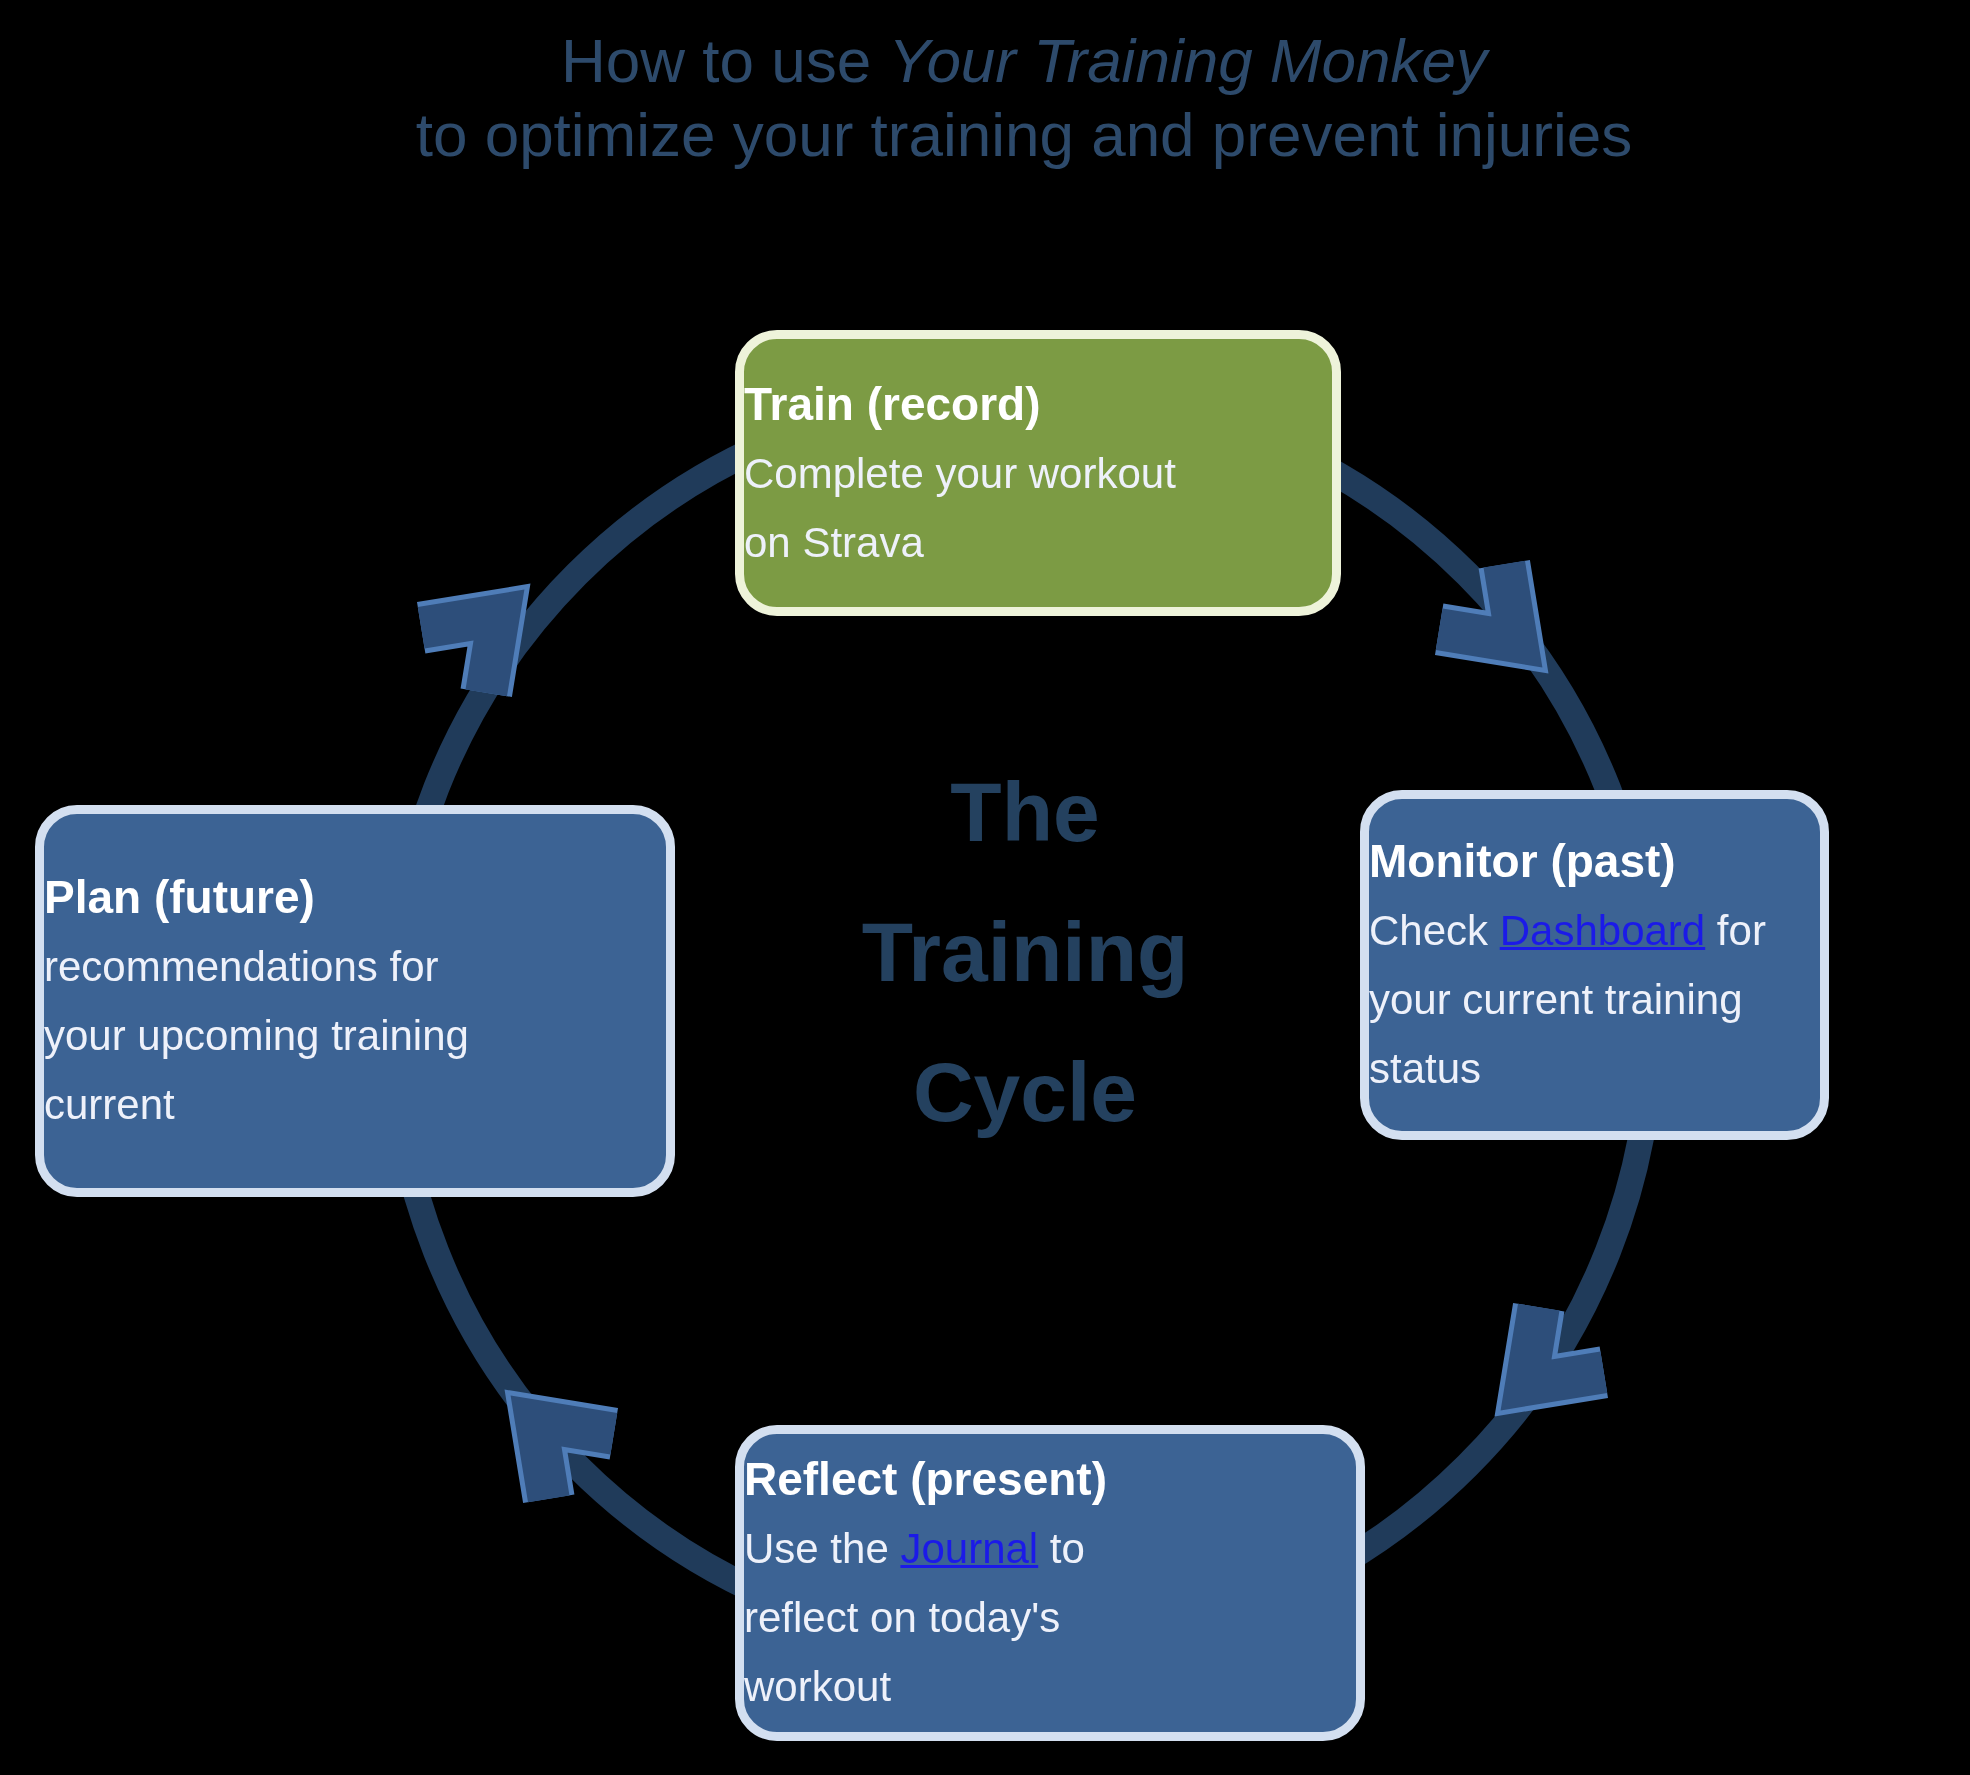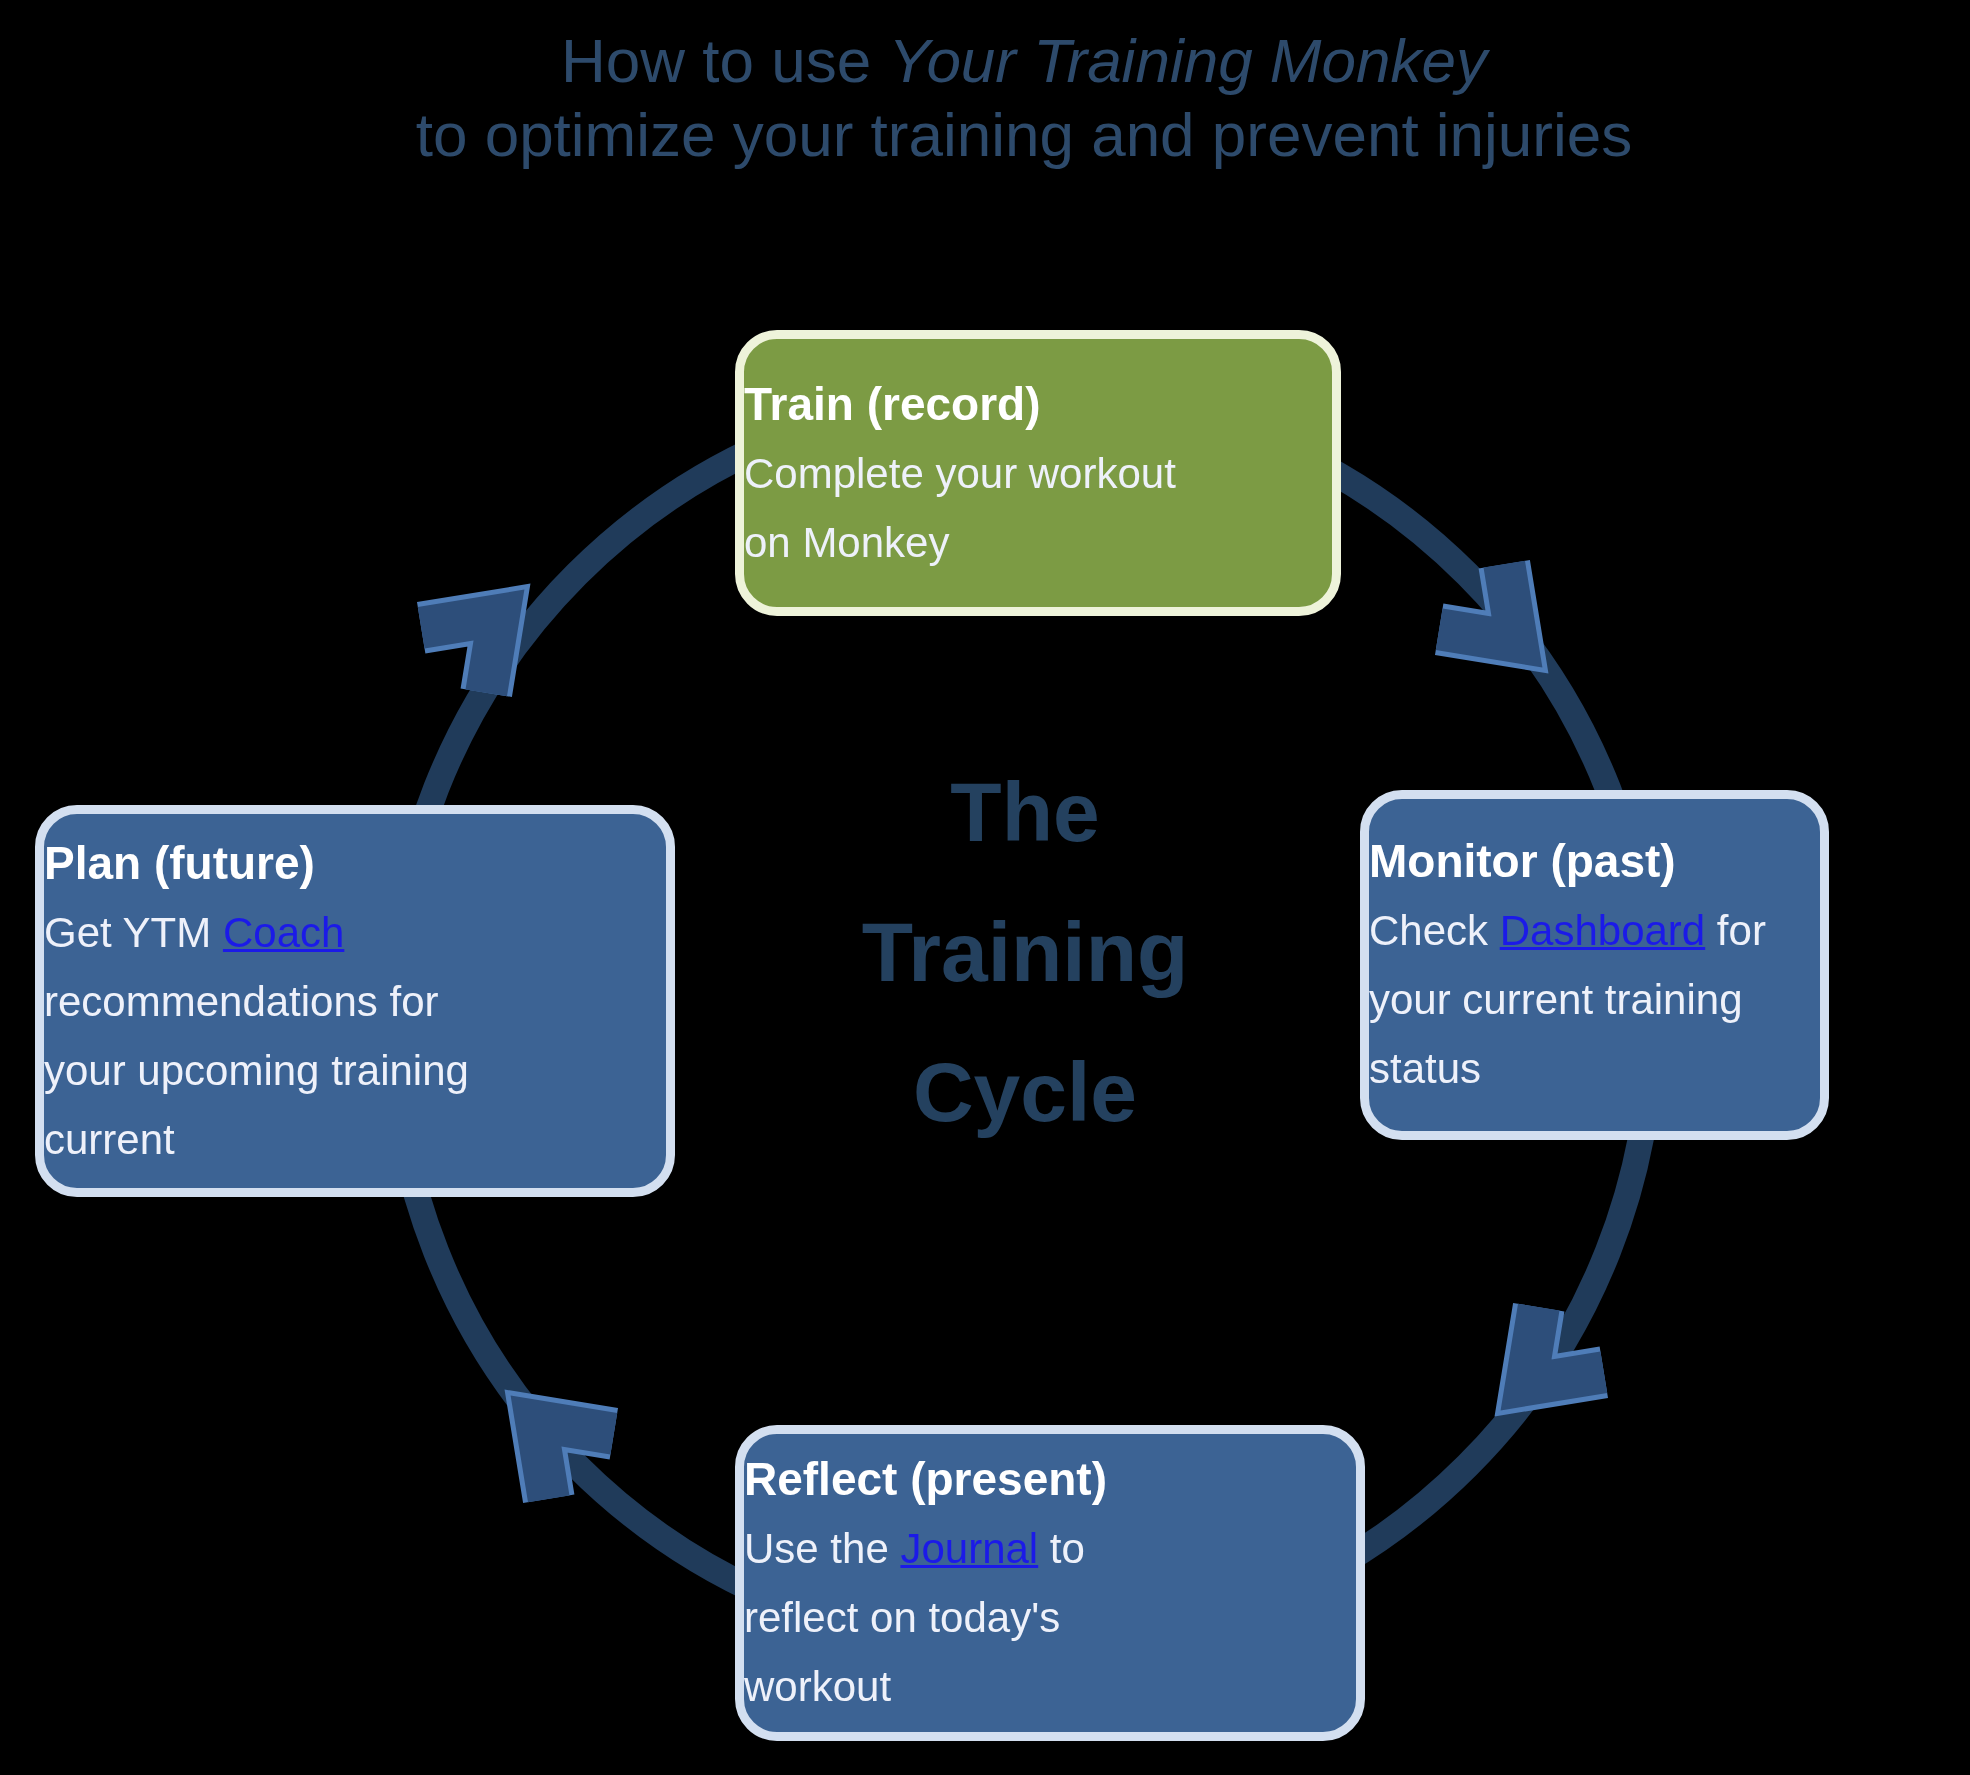--- a/index.html
+++ b/index.html
@@ -98,33 +98,32 @@
 
   <div class="center-label">
     <div>The</div>
     <div>Training</div>
     <div>Cycle</div>
   </div>
 
   <div class="node node-green node-train">
     <div class="node-title">Train (record)</div>
     <div class="node-line">Complete your workout</div>
-    <div class="node-line">on Monkey</div>
+    <div class="node-line">on Strava</div>
   </div>
 
   <div class="node node-blue node-monitor">
     <div class="node-title">Monitor (past)</div>
     <div class="node-line"><span>Check </span><span class="link">Dashboard</span><span> for</span></div>
     <div class="node-line">your current training</div>
     <div class="node-line">status</div>
   </div>
 
   <div class="node node-blue node-plan">
     <div class="node-title">Plan (future)</div>
-    <div class="node-line"><span>Get YTM </span><span class="link">Coach</span><span></span></div>
     <div class="node-line">recommendations for</div>
     <div class="node-line">your upcoming training</div>
     <div class="node-line">current</div>
   </div>
 
   <div class="node node-blue node-reflect">
     <div class="node-title">Reflect (present)</div>
     <div class="node-line"><span>Use the </span><span class="link">Journal</span><span> to</span></div>
     <div class="node-line">reflect on today's</div>
     <div class="node-line">workout</div>

